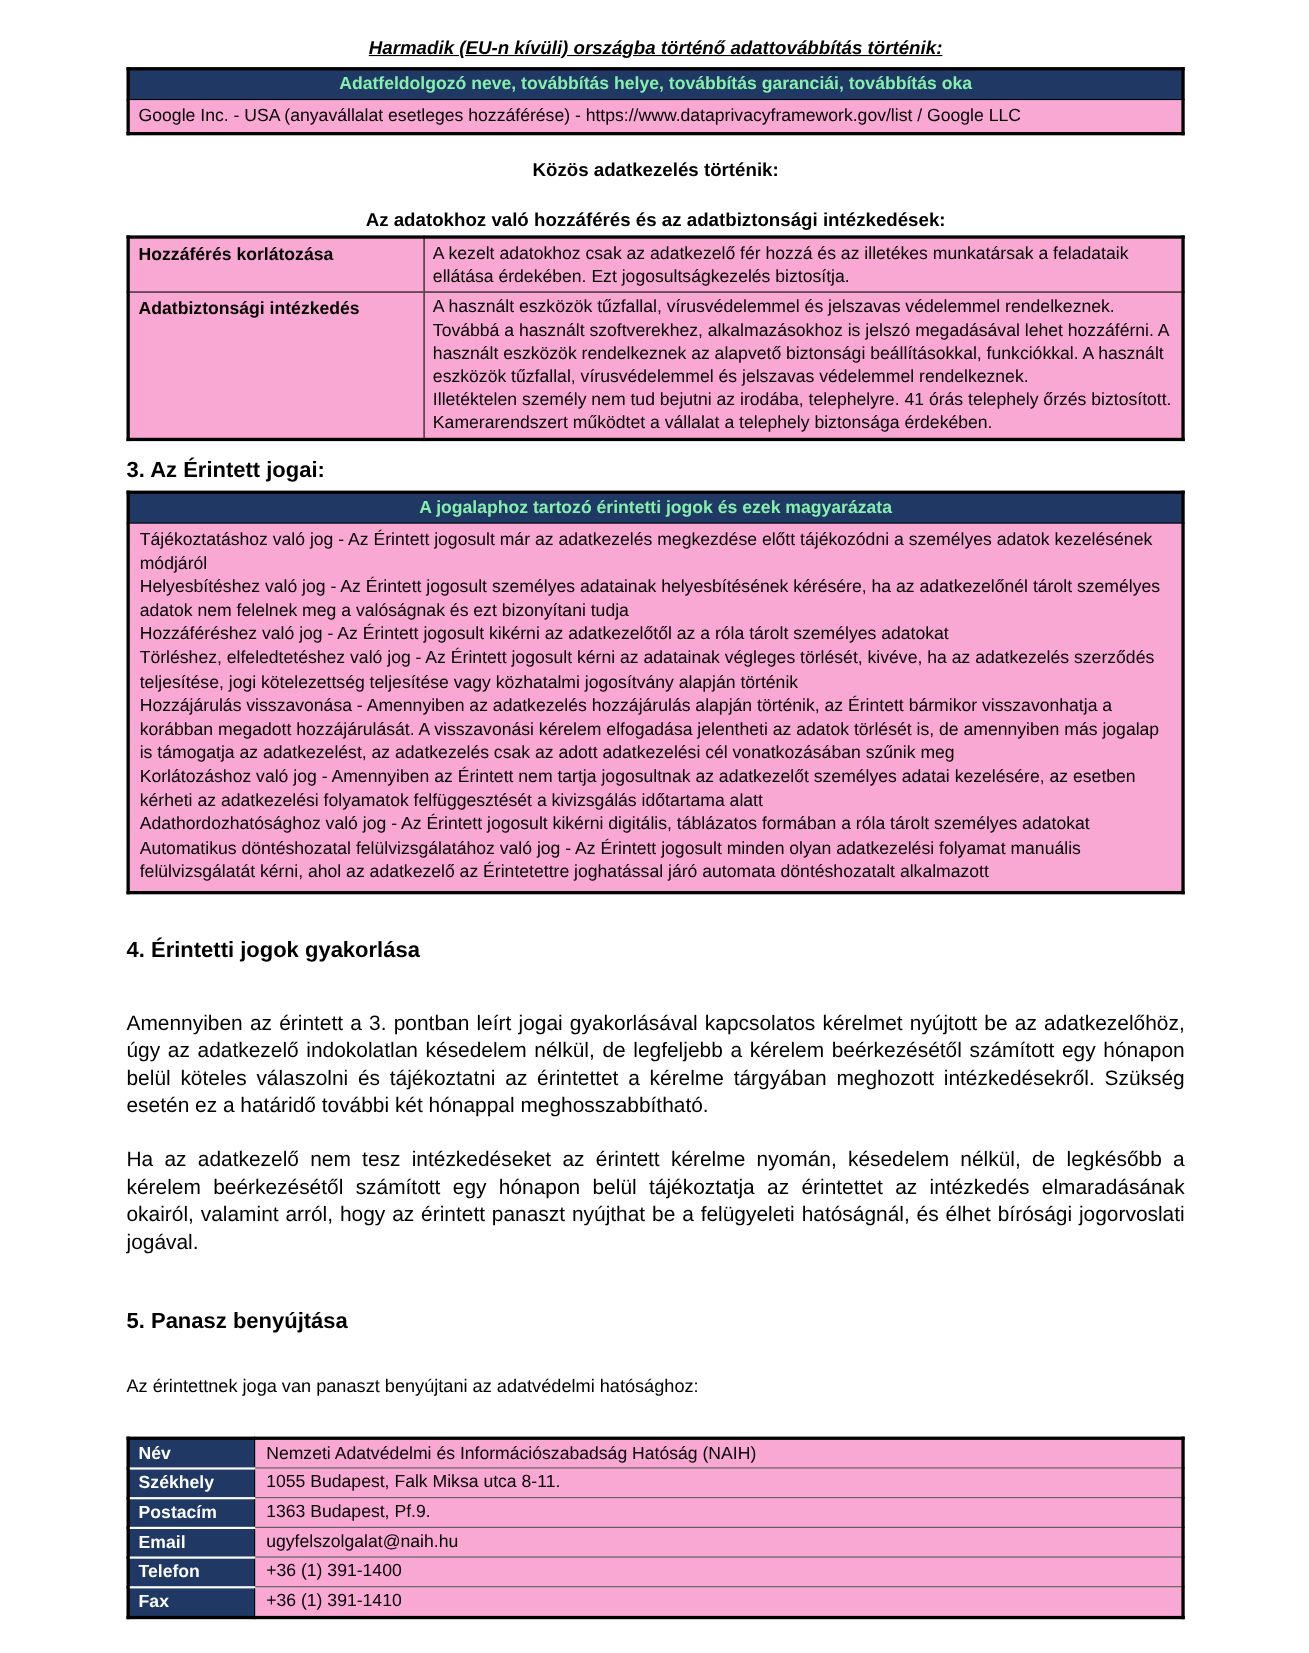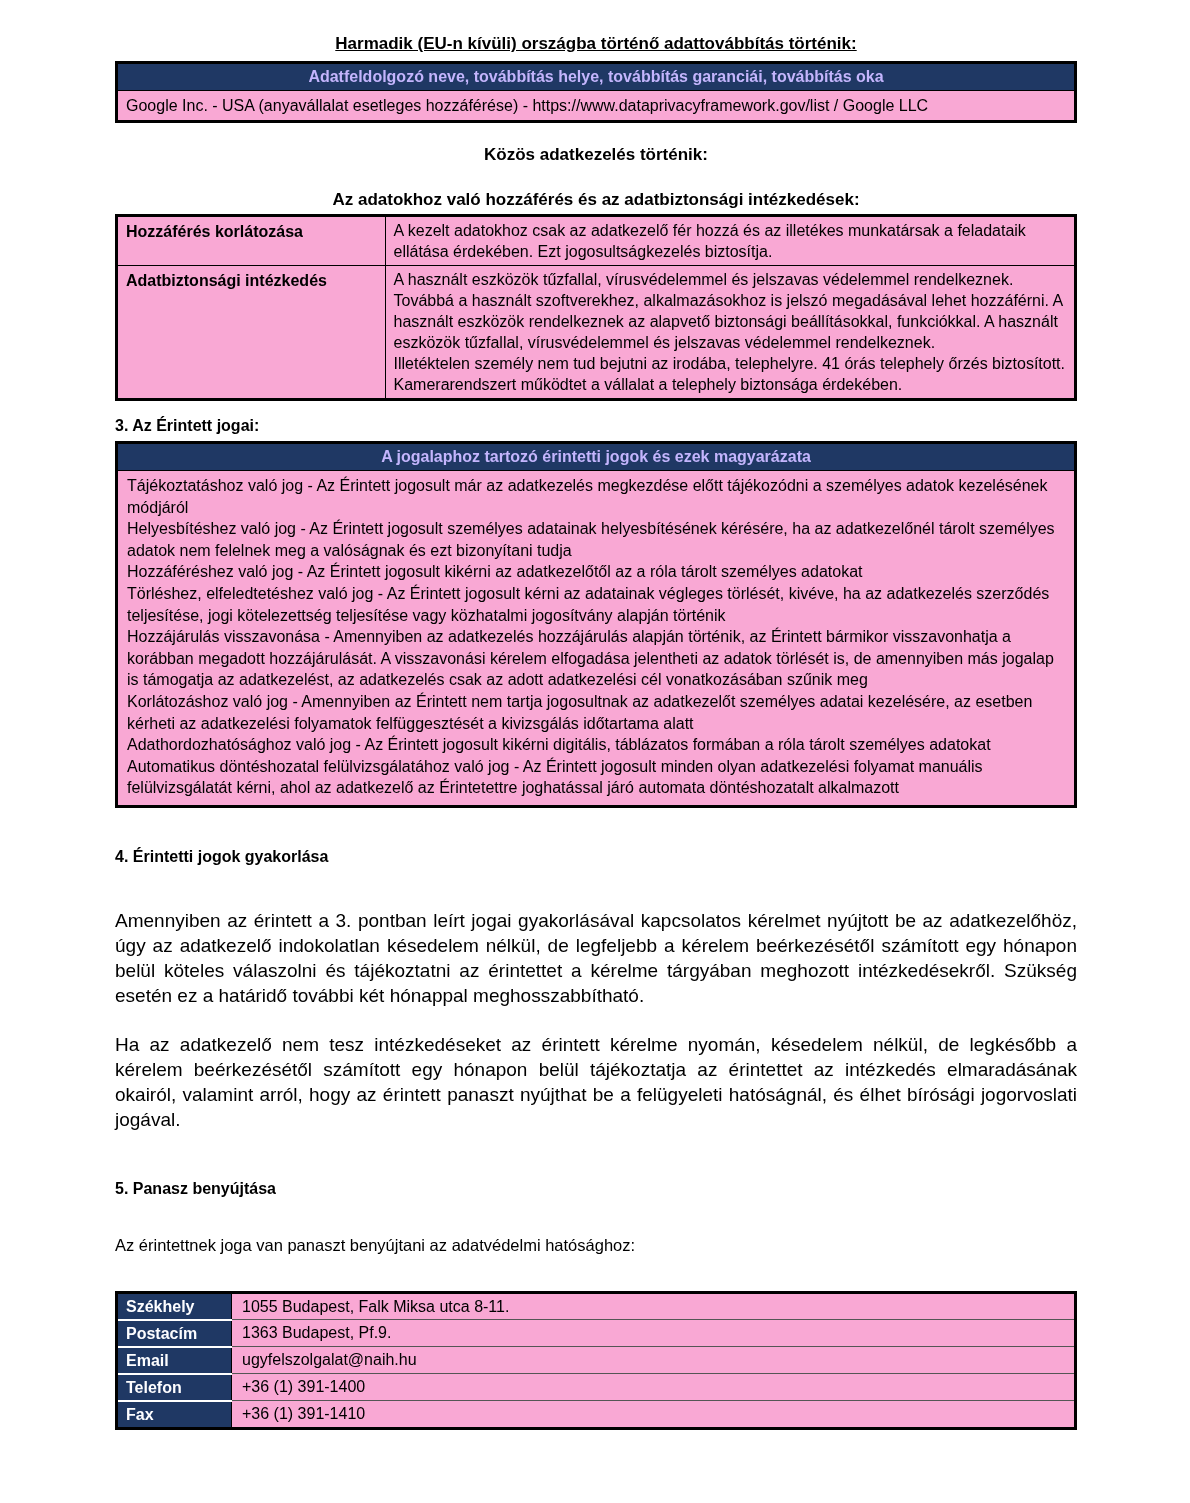--- a/index.html
+++ b/index.html
@@ -8,28 +8,28 @@
     width: 1190px; height: 1503px;
     font-family: "Liberation Sans", sans-serif;
     color: #000; overflow: hidden;
   }
   .content { width: 962px; margin-left: 115px; padding-top: 33px; }
 
   .center-title {
     font-size: 17px; font-weight: 700; text-align: center;
     line-height: 21px;
   }
-  .underlined { text-decoration: underline; }
+  .underlined { text-decoration: underline; font-style: italic; }
 
   table {
     width: 100%; border-collapse: collapse; table-layout: fixed;
     border: 3px solid #000;
   }
   th {
-    background: #1f3864; color: #c4b5fd; font-weight: 700;
+    background: #1f3864; color: #86efac; font-weight: 700;
     font-size: 16px; text-align: center; padding: 4px 6px;
     border-bottom: 1px solid #000;
   }
   td {
     font-size: 16px; line-height: 21px; vertical-align: top;
     padding: 3px 8px; background: #f9a8d4;
   }
 
   
   .tbl-transfer { margin-top: 7px; }
@@ -46,21 +46,21 @@
   .tbl-access td.lbl {
     width: 28%; font-weight: 700; border-right: 1px solid #000;
     padding-top: 4px;
   }
   .tbl-access tr + tr td { border-top: 1px solid #000; }
 
   
   .tbl-rights { margin-top: 6px; }
   .tbl-rights td { padding: 4px 9px 6px 9px; line-height: 21.6px; }
 
-  .sec-heading { font-size: 16px; font-weight: 700; }
+  .sec-heading { font-size: 20px; font-weight: 700; }
   .h3-heading { margin-top: 16px; }
   .h4-heading { margin-top: 40px; }
   .h5-heading { margin-top: 48px; }
 
   .para {
     margin-top: 24px; font-size: 19px; line-height: 25px;
     text-align: justify;
   }
   .para.first { margin-top: 42px; }
   .intro-line { margin-top: 38px; font-size: 16.5px; }
@@ -141,20 +141,24 @@
 
   <p class="para first">Amennyiben az érintett a 3. pontban leírt jogai gyakorlásával kapcsolatos kérelmet nyújtott be az adatkezelőhöz, úgy az adatkezelő indokolatlan késedelem nélkül, de legfeljebb a kérelem beérkezésétől számított egy hónapon belül köteles válaszolni és tájékoztatni az érintettet a kérelme tárgyában meghozott intézkedésekről. Szükség esetén ez a határidő további két hónappal meghosszabbítható.</p>
   <p class="para">Ha az adatkezelő nem tesz intézkedéseket az érintett kérelme nyomán, késedelem nélkül, de legkésőbb a kérelem beérkezésétől számított egy hónapon belül tájékoztatja az érintettet az intézkedés elmaradásának okairól, valamint arról, hogy az érintett panaszt nyújthat be a felügyeleti hatóságnál, és élhet bírósági jogorvoslati jogával.</p>
 
   <div class="sec-heading h5-heading">5. Panasz benyújtása</div>
 
   <p class="intro-line">Az érintettnek joga van panaszt benyújtani az adatvédelmi hatósághoz:</p>
 
   <table class="tbl-authority">
     <tbody>
+        <tr>
+      <td class="lbl">Név</td>
+      <td class="val">Nemzeti Adatvédelmi és Információszabadság Hatóság (NAIH)</td>
+    </tr>
     <tr>
       <td class="lbl">Székhely</td>
       <td class="val">1055 Budapest, Falk Miksa utca 8-11.</td>
     </tr>
     <tr>
       <td class="lbl">Postacím</td>
       <td class="val">1363 Budapest, Pf.9.</td>
     </tr>
     <tr>
       <td class="lbl">Email</td>

